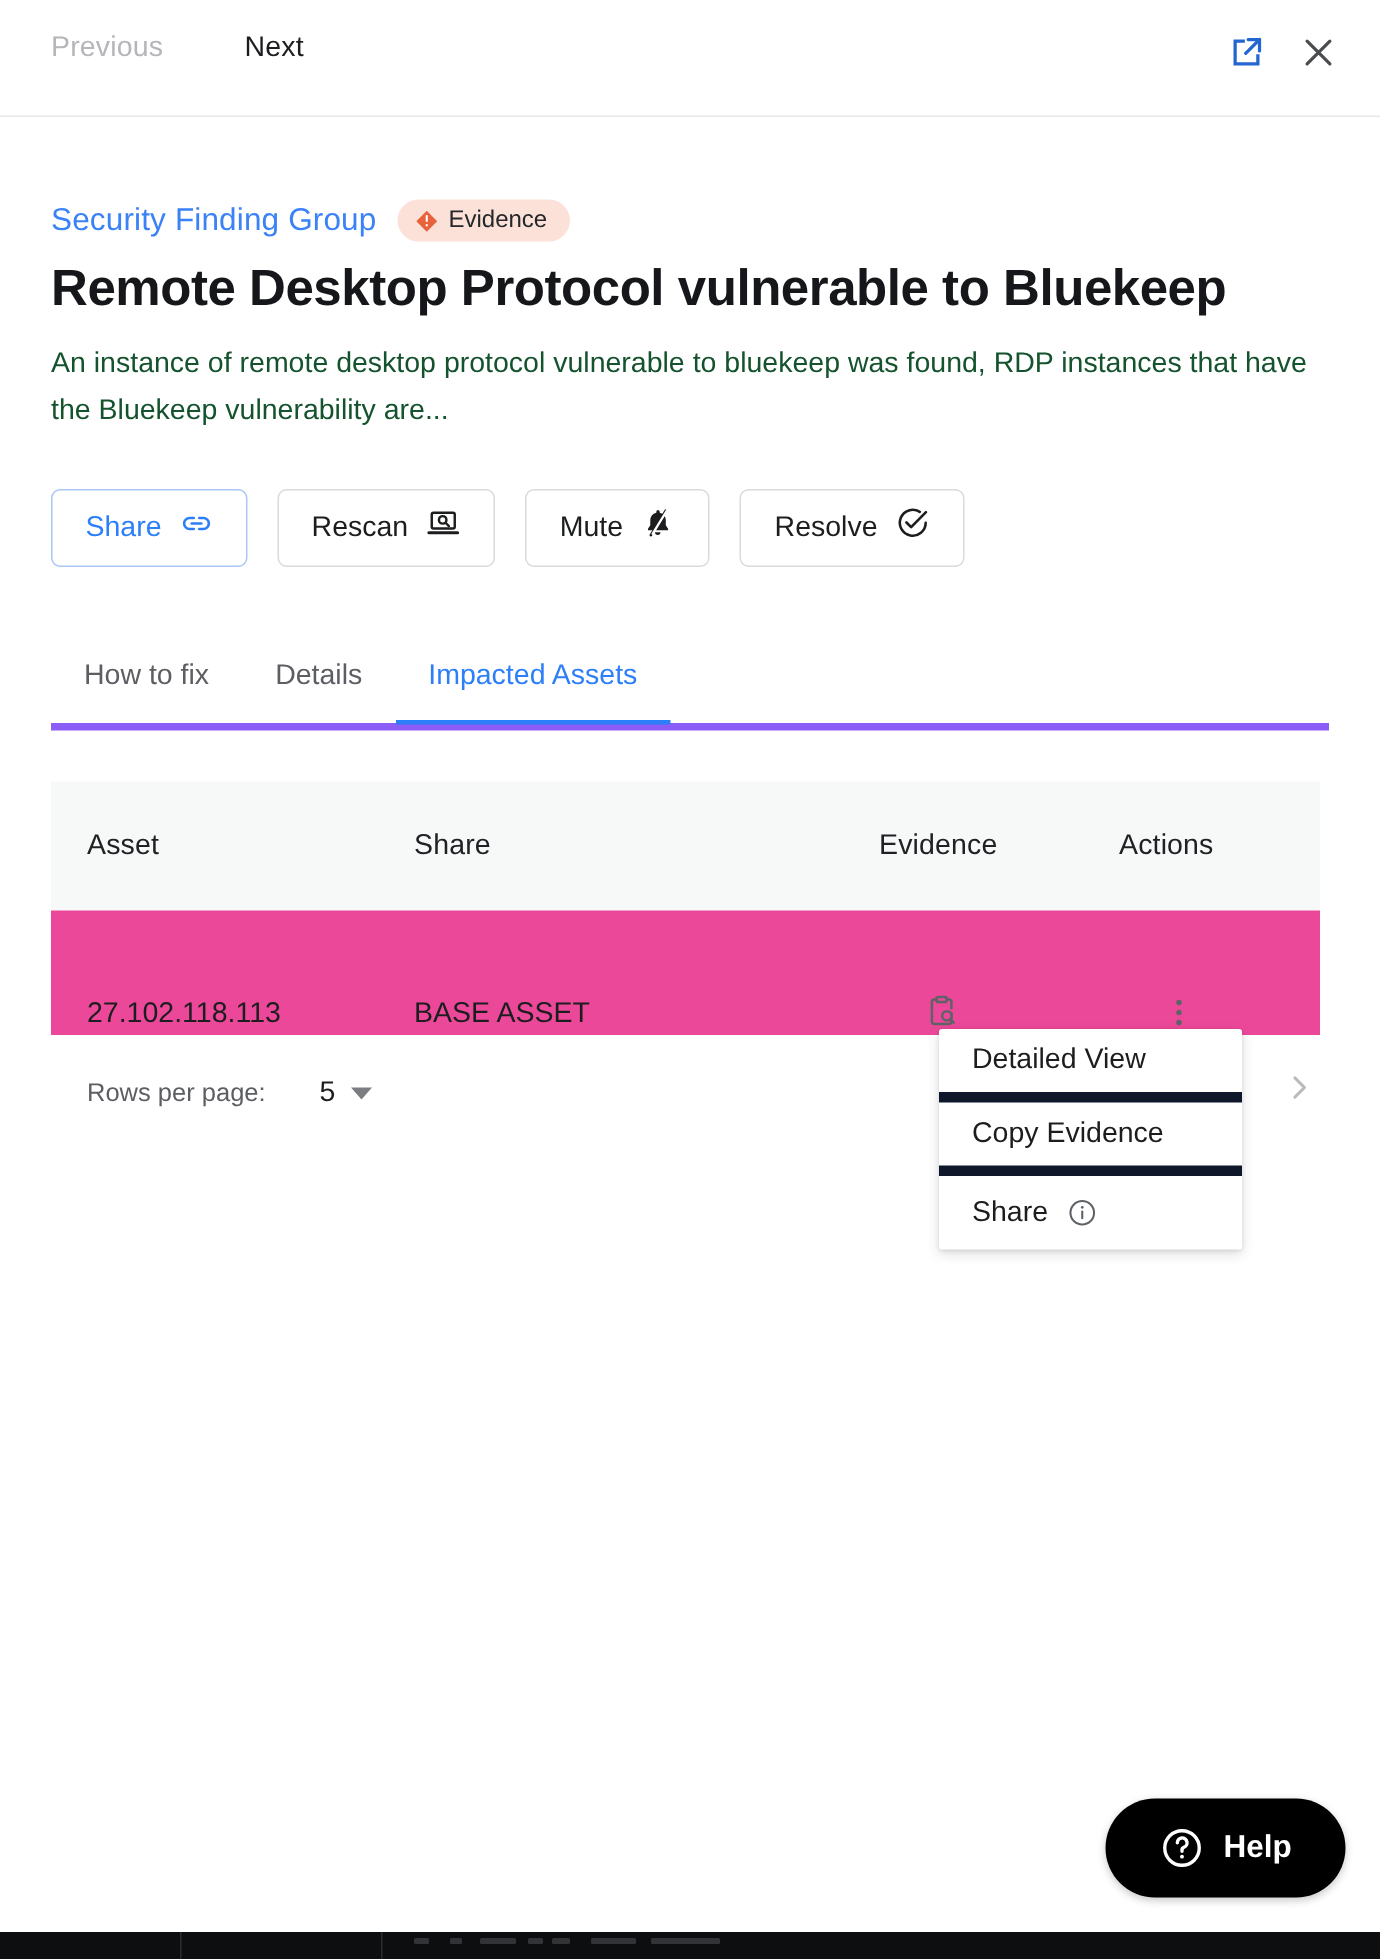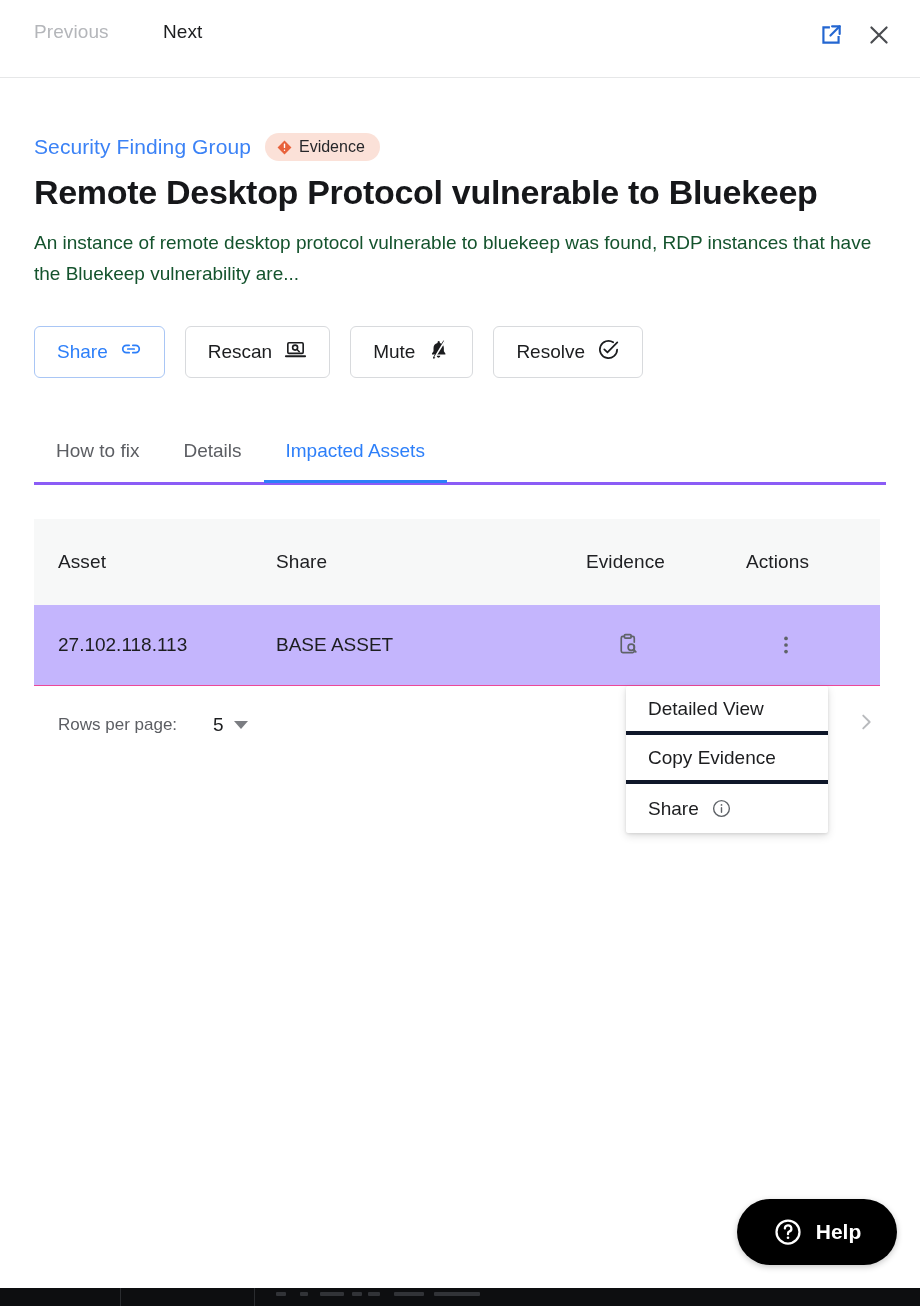--- a/index.html
+++ b/index.html
@@ -138,21 +138,21 @@
   .abtn.primary {
     border-color: #a9c6f5;
     color: #2d7ff9;
   }
 
   
   .tabs {
     display: flex;
     gap: 0;
     margin-top: 52px;
-    border-bottom: 3px solid #8b5cf6;
+    border-bottom: 5px solid #8b5cf6;
   }
   .tab {
     font-size: 19px;
     color: #5c5e63;
     padding: 10px 22px 18px 22px;
     cursor: pointer;
     border-bottom: 3px solid transparent;
     margin-bottom: -1px;
     white-space: nowrap;
   }
@@ -177,24 +177,24 @@
     color: #202124;
     letter-spacing: .1px;
   }
   .col-asset   { width: 242px; padding-left: 24px; box-sizing: border-box; }
   .col-source  { width: 310px; }
   .col-evidence{ width: 160px; text-align: left; }
   .col-actions { width: 134px; text-align: left; }
 
   .trow {
     display: flex;
-    align-items: center;
+    align-items: flex-end;
     height: 80px;
-    border-bottom: 1px solid #ec4899;
-    background: #c4b5fd;
+    border-bottom: 3px solid #ec4899;
+    background: #ec4899;
   }
   .trow .td {
     font-size: 19px;
     color: #1c1d1f;
   }
   .cell-icon {
     display: flex;
     align-items: center;
   }
 
@@ -251,21 +251,21 @@
   .menu-item {
     display: flex;
     align-items: center;
     gap: 12px;
     height: 49px;
     padding: 0 0 0 22px;
     font-size: 19px;
     color: #1c1d1f;
     cursor: pointer;
     box-sizing: border-box;
-    border-bottom: 4px solid #0f172a;
+    border-bottom: 7px solid #0f172a;
     white-space: nowrap;
   }
   .menu-item:last-child { border-bottom: none; }
   .menu-item.danger { color: #d93a2b; }
   .menu-item.no-div { border-bottom: none; }
 
   
   .help-btn {
     position: absolute;
     left: 737px;

